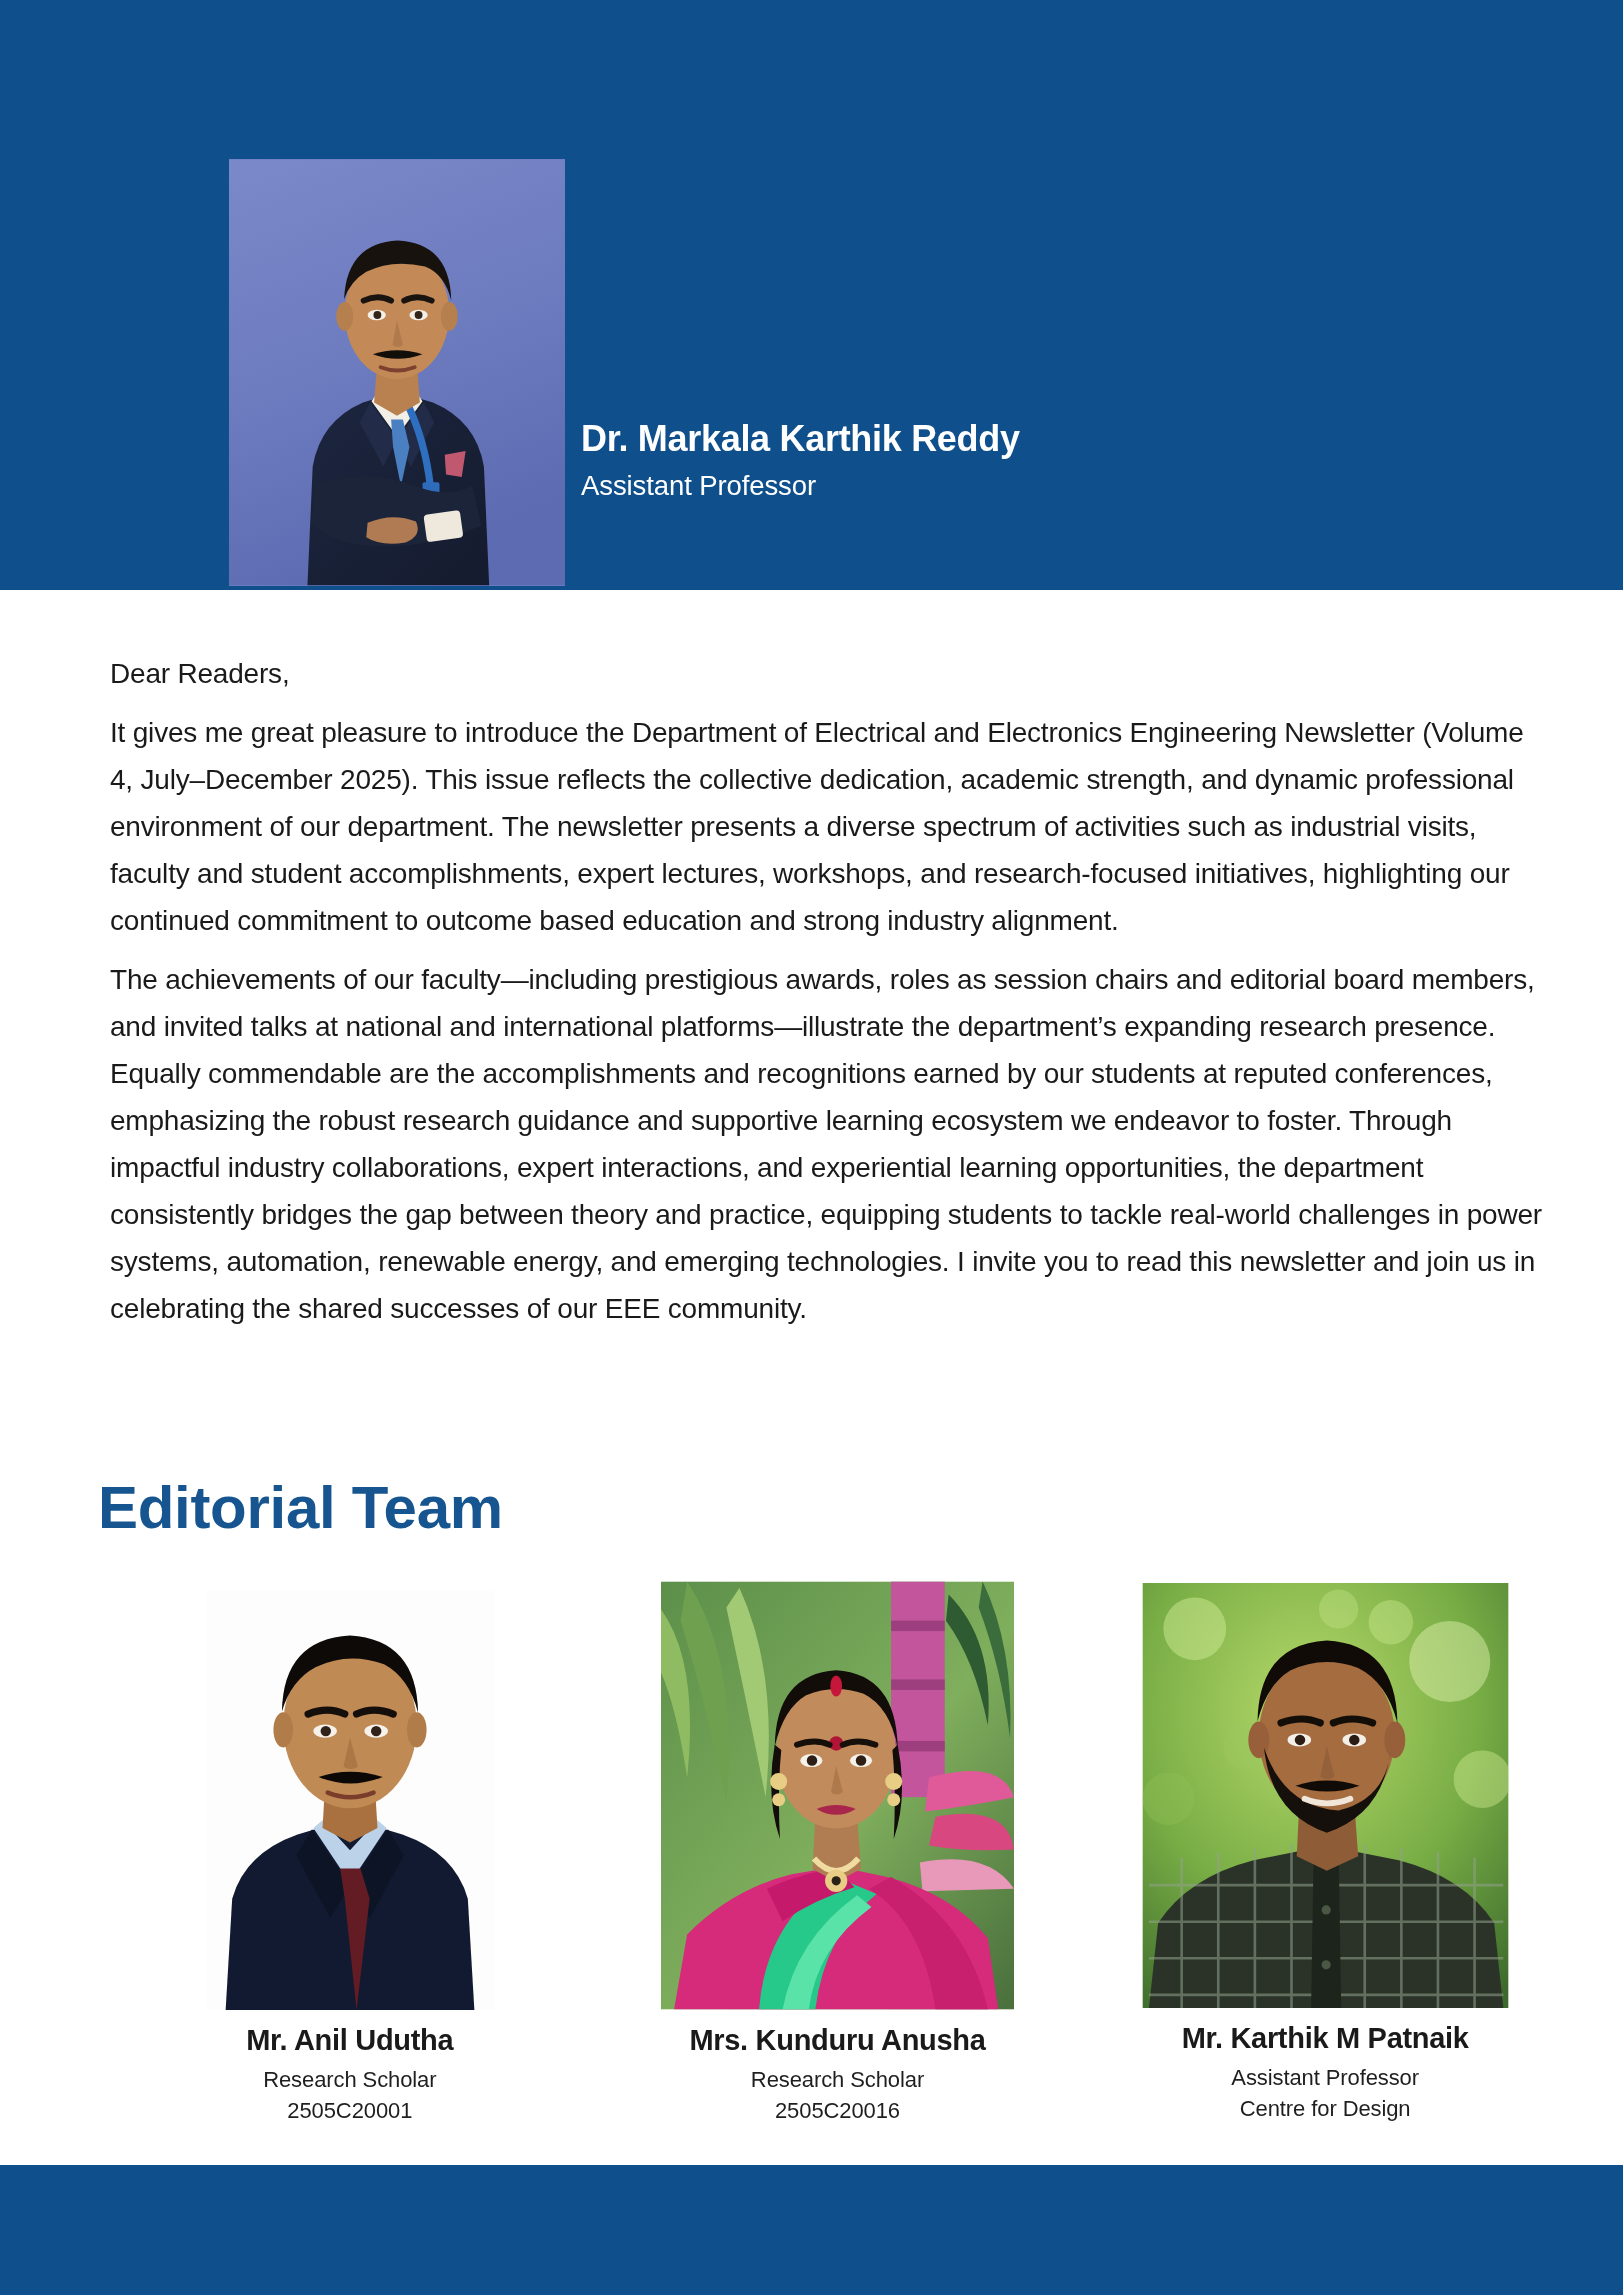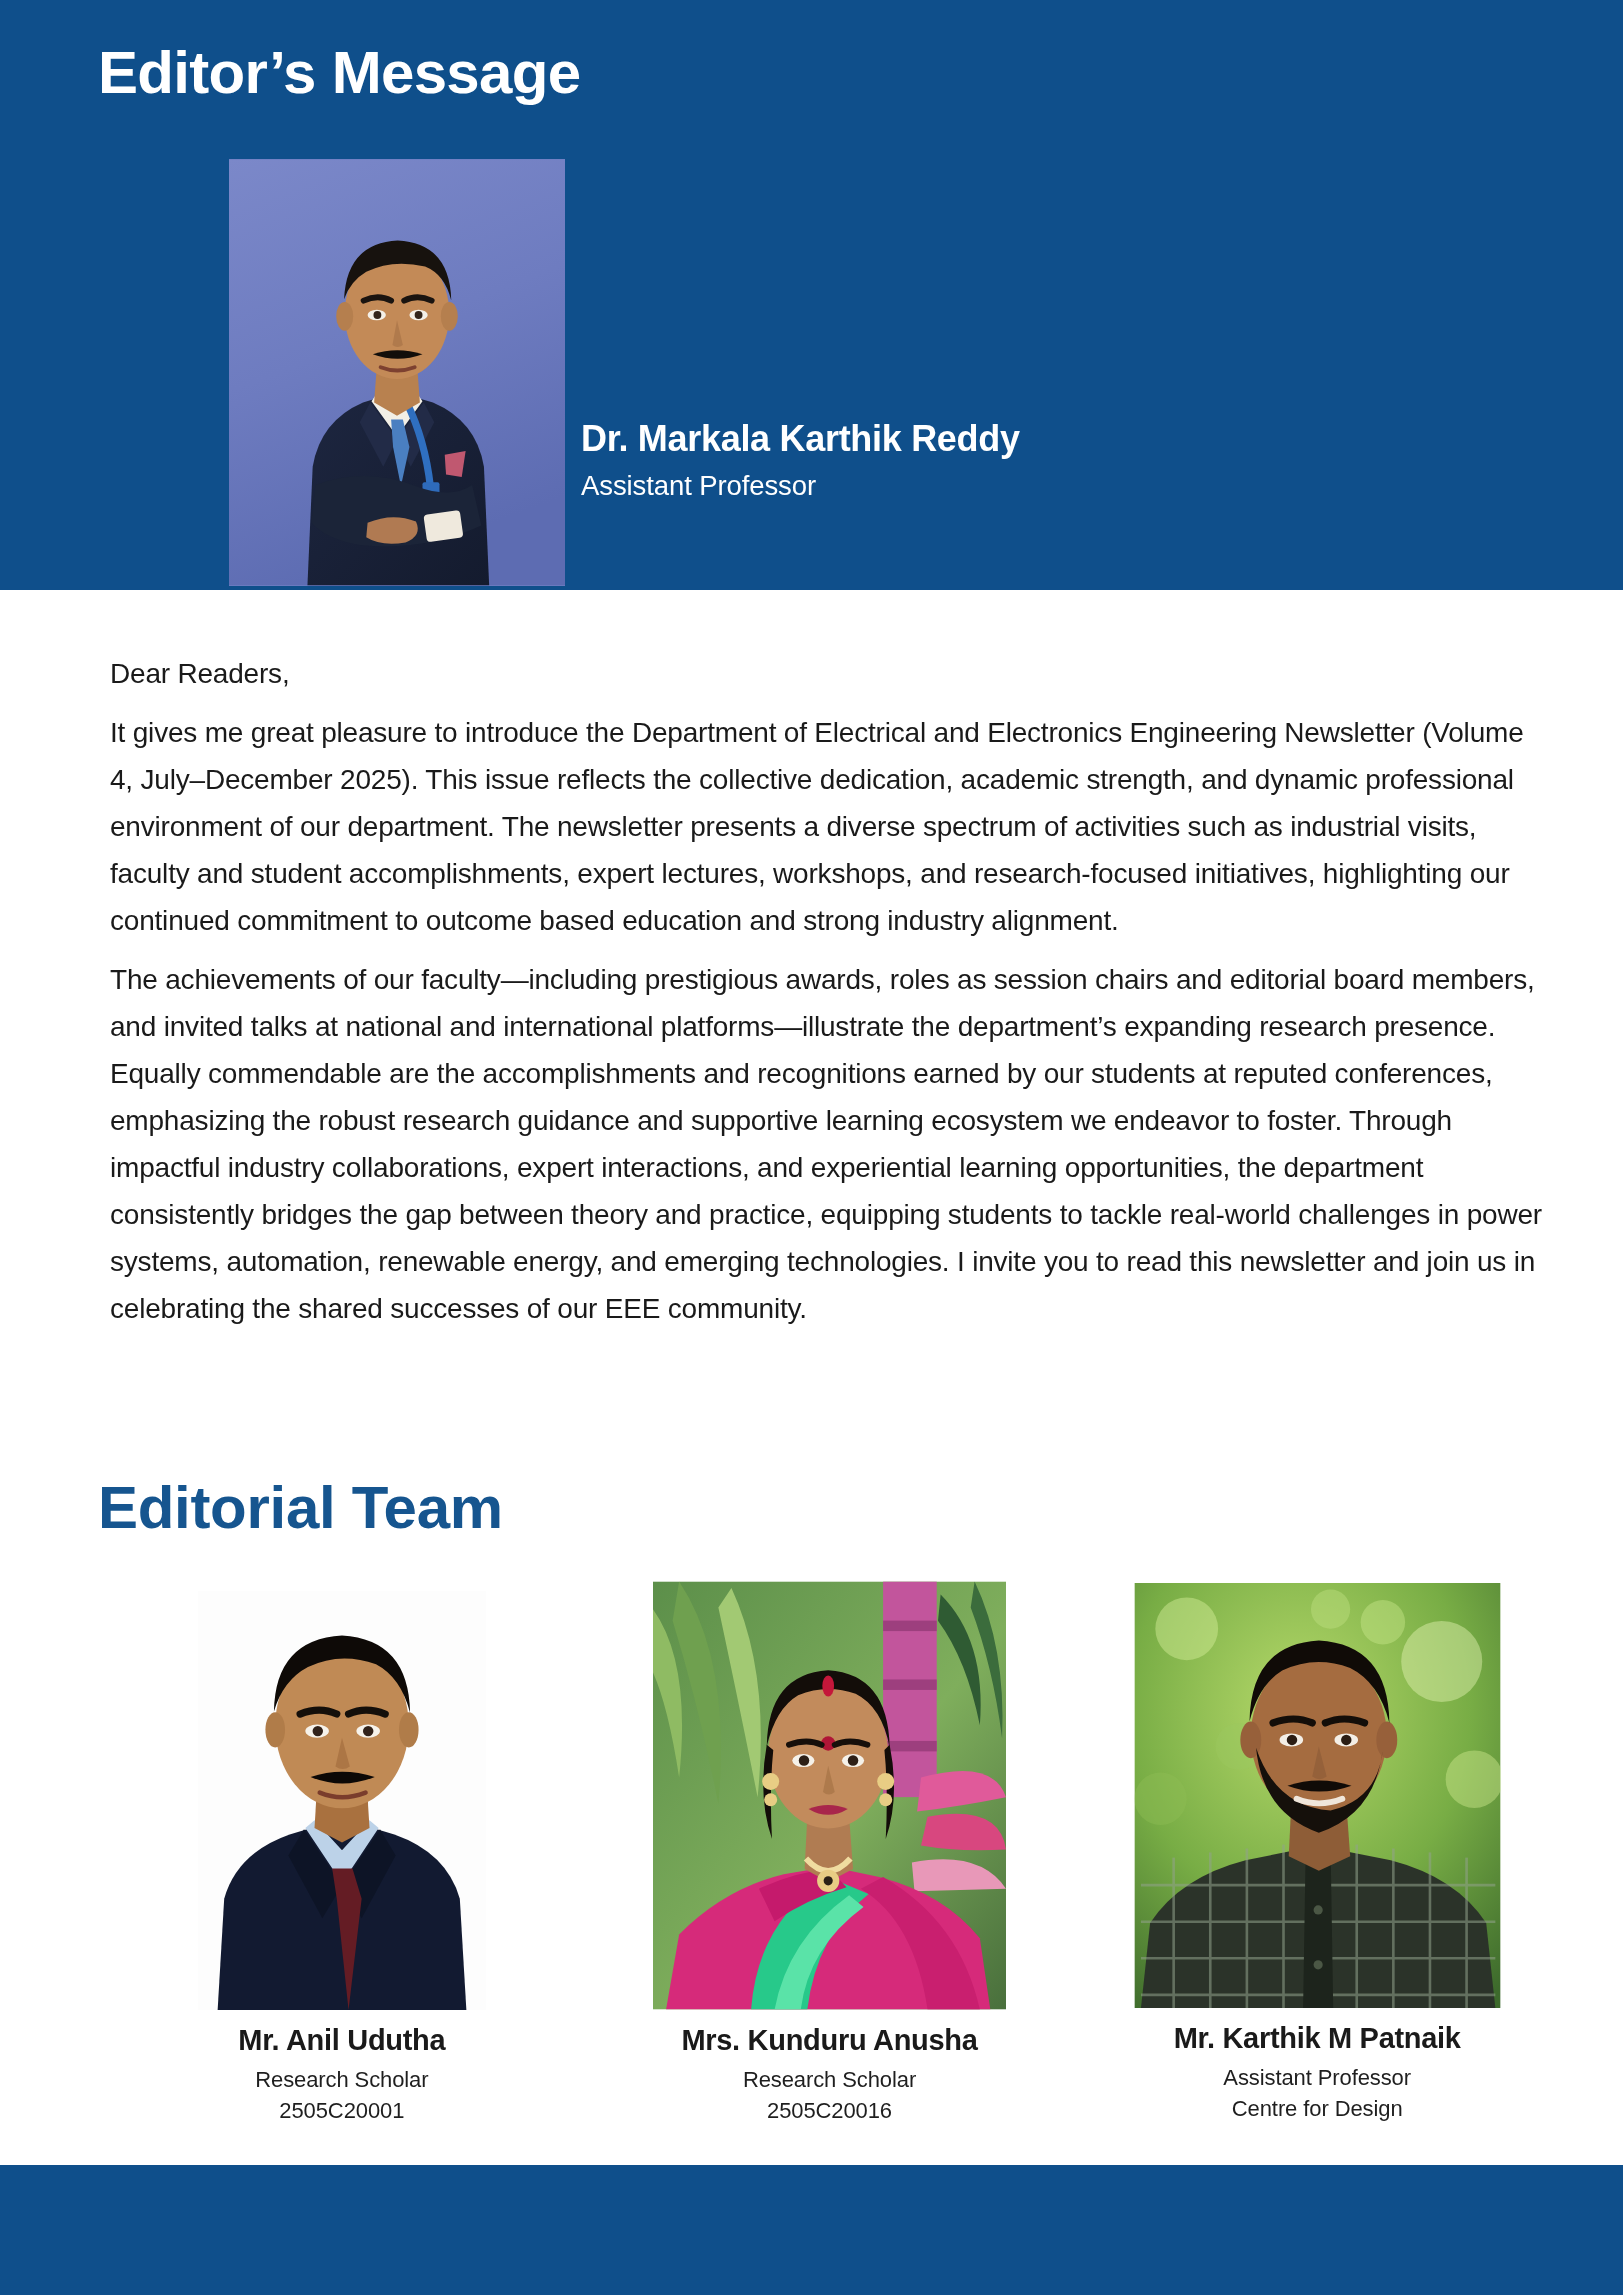--- a/index.html
+++ b/index.html
@@ -92,25 +92,25 @@
     left: 98px;
     top: 1473px;
     font-size: 60px;
     font-weight: bold;
     color: #16558f;
     letter-spacing: -0.3px;
     white-space: nowrap;
   }
   .team-row {
     position: absolute;
-    left: 98px;
+    left: 106px;
     top: 1581px;
     width: 1463px;
     display: flex;
-    justify-content: flex-start;
+    justify-content: flex-end;
   }
   .team-member {
     width: 488px;
     display: flex;
     flex-direction: column;
     align-items: center;
   }
   .member-photo {
     width: 321px;
     height: 429px;
@@ -149,21 +149,20 @@
     width: 1623px;
     height: 131px;
     background: #0f4f8b;
   }
 </style>
 </head>
 <body>
 
 <div class="header-band">
 
-  <div class="header-title">Editor’s Message</div>
 
   <div class="editor-photo">
     <svg width="336" height="427" viewBox="0 0 514 652">
       <defs>
         <linearGradient id="studioBg" x1="0" y1="0" x2="0.3" y2="1">
           <stop offset="0%" stop-color="#7b88c9"></stop>
           <stop offset="50%" stop-color="#6e7cc0"></stop>
           <stop offset="100%" stop-color="#5d6cb2"></stop>
         </linearGradient>
         <linearGradient id="suitG" x1="0" y1="0" x2="1" y2="1">

